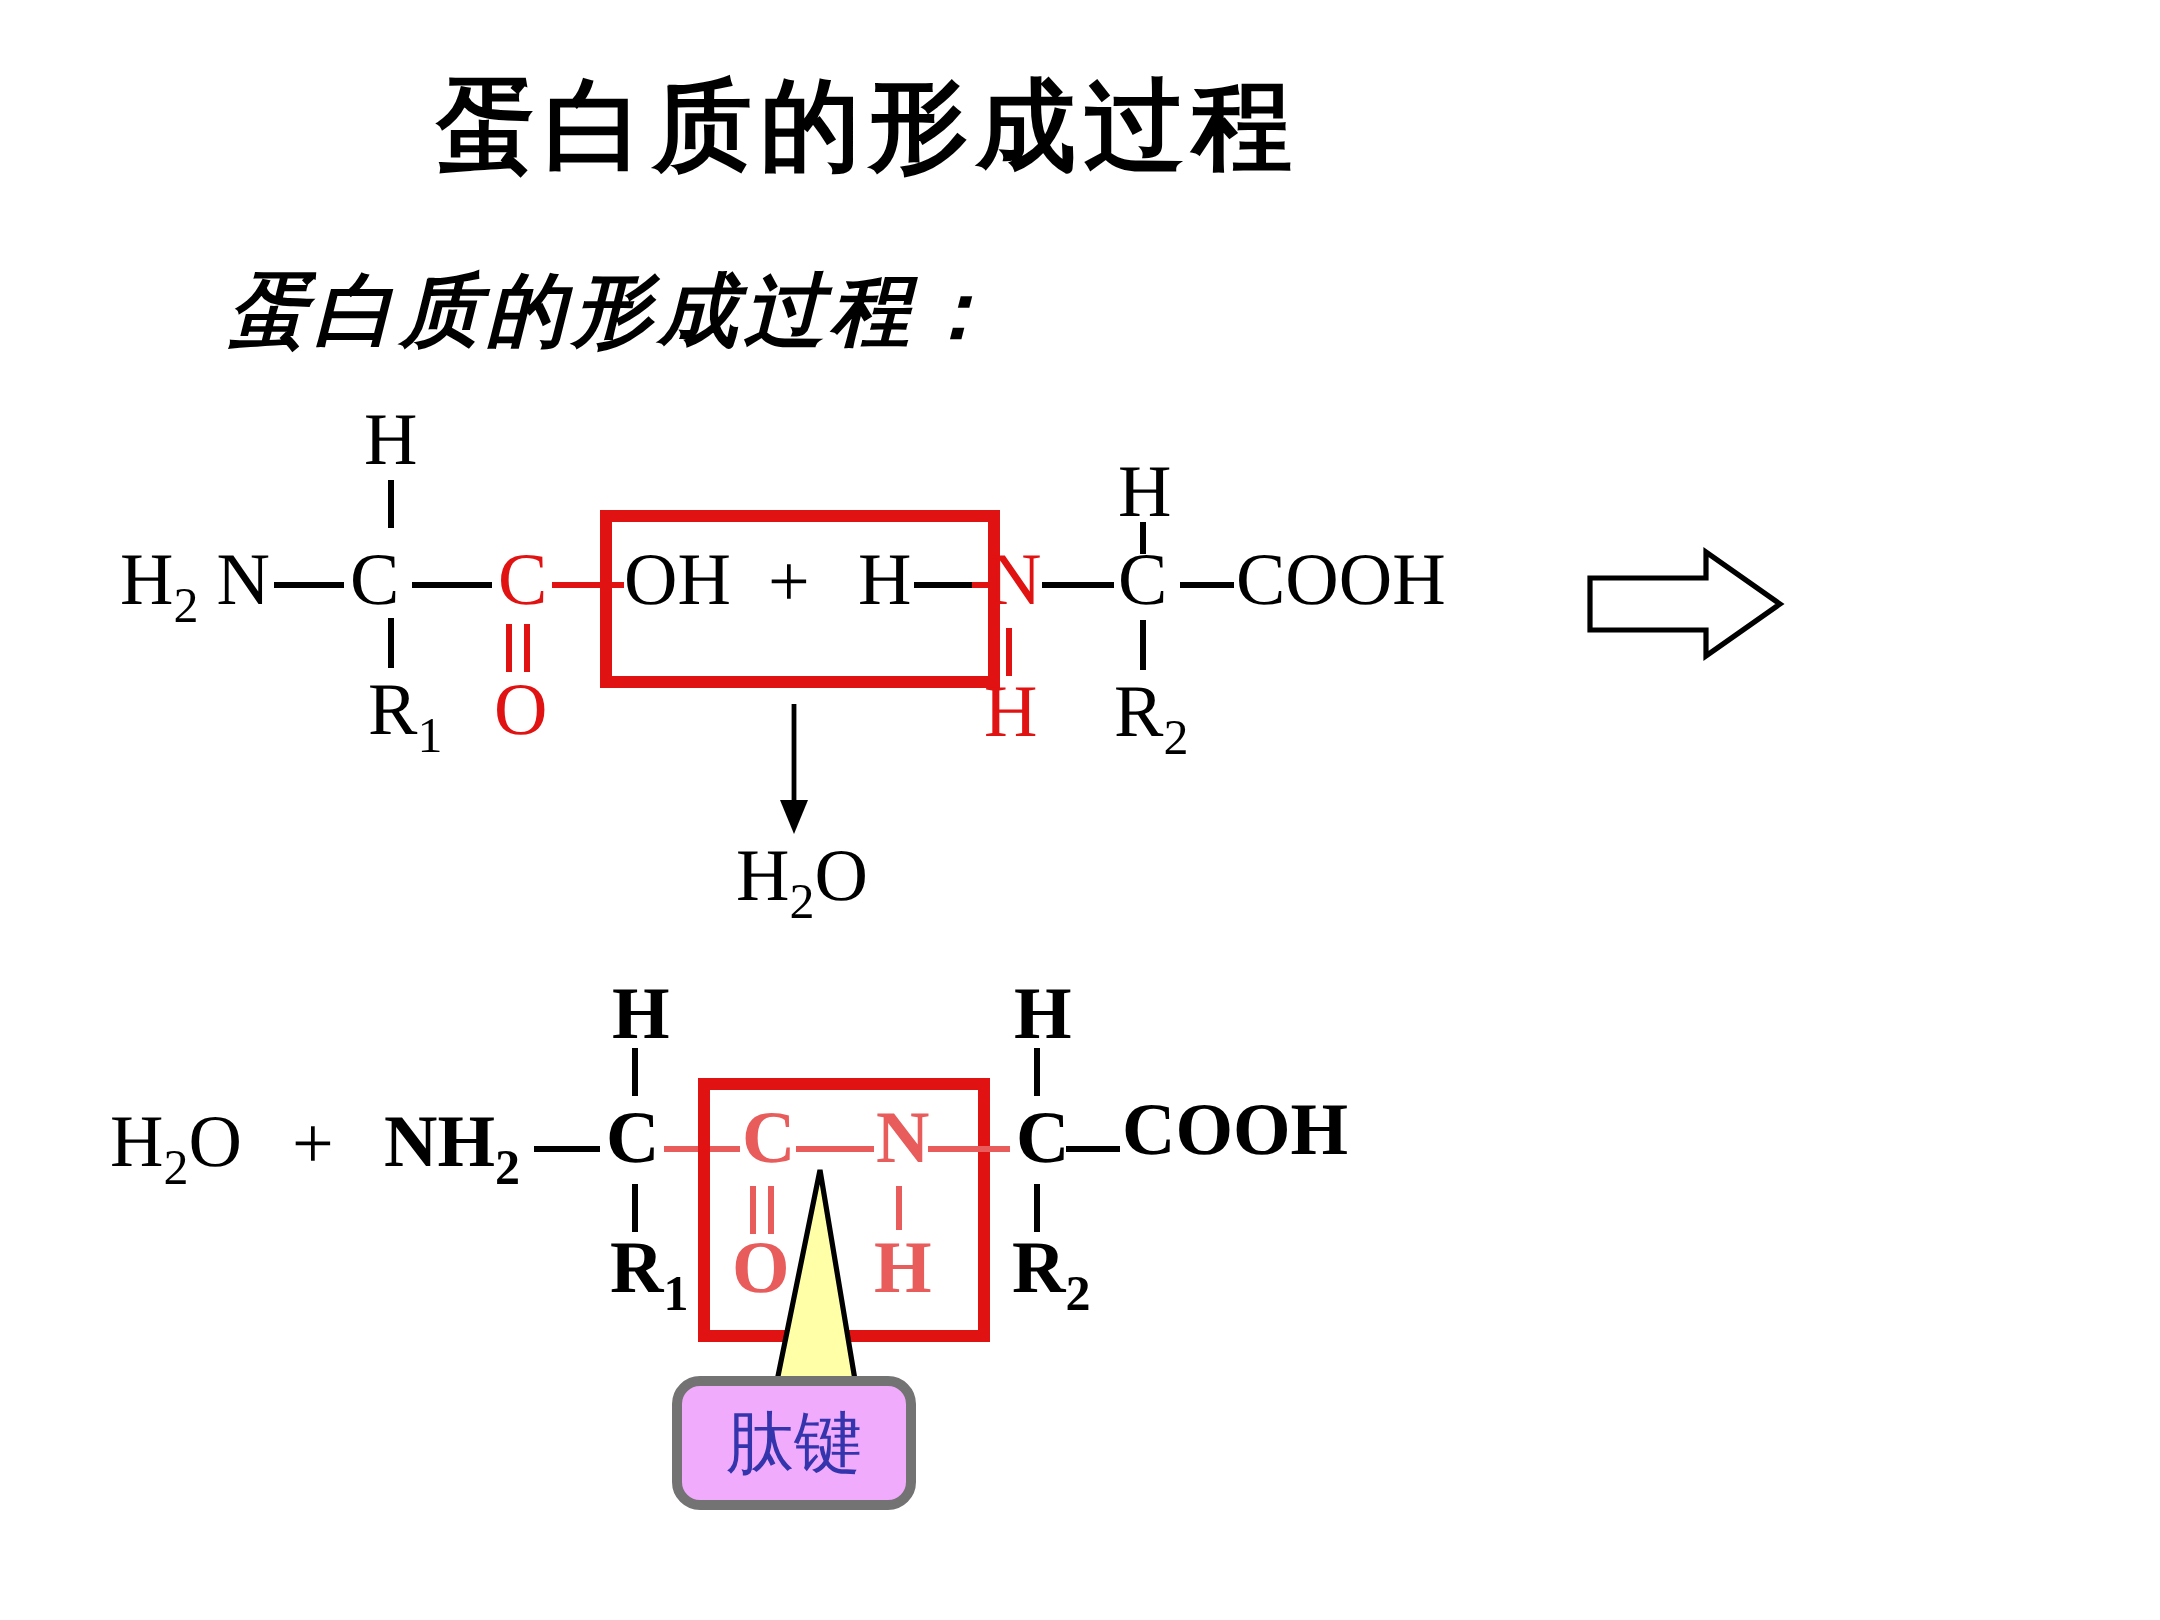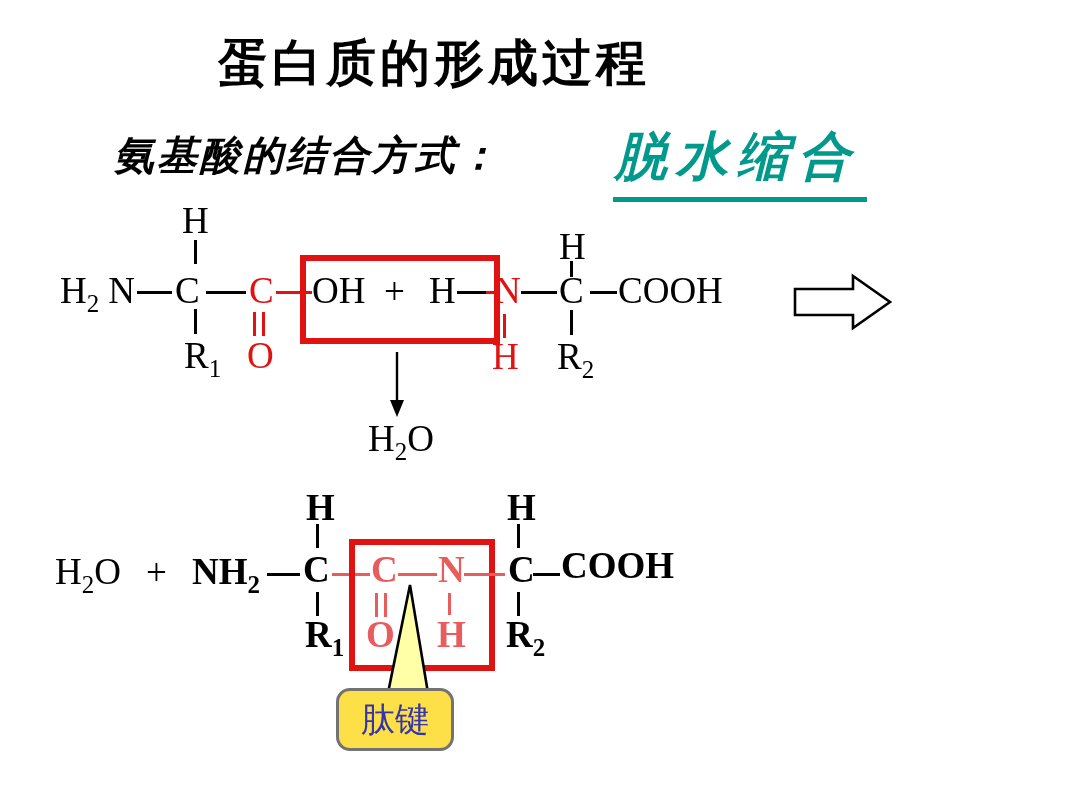--- a/index.html
+++ b/index.html
@@ -24,35 +24,34 @@
 
   .bond{position:absolute;background:#000;}
   .bond.r1c{background:#e11212;}
   .bond.r2c{background:#e85c5c;}
 
   .redbox{position:absolute;border:6px solid #e11212;background:transparent;}
 
   .svgicon{position:absolute;}
 
   .callout-box{position:absolute;left:336px;top:688px;width:112px;height:57px;
-        background:#fde047;border:3px solid #737373;border-radius:14px;
+        background:#f0abfc;border:5px solid #737373;border-radius:14px;
         display:flex;align-items:center;justify-content:center;}
   .callout-box span{font-size:34px;color:#3434ad;font-family:"Liberation Serif",serif;}
 
   .product{position:absolute;left:748px;top:560px;font-size:35px;color:#000;white-space:nowrap;}
 </style>
 </head>
 <body>
 
 <div class="slide">
 
   <div class="title">蛋白质的形成过程</div>
 
-  <div class="subtitle-label">氨基酸的结合方式：</div>
-  <div class="subtitle-answer">脱水缩合</div>
+  <div class="subtitle-label">蛋白质的形成过程：</div>
 
   <span class="atom" style="left:182px;top:202px">H</span>
   <div class="bond" style="left:194px;top:240px;width:3px;height:24px"></div>
 
   <span class="atom" style="left:60px;top:272px"><span>H</span><span class="sub">2</span><span class="gap"></span><span>N</span></span>
   <div class="bond" style="left:137px;top:291px;width:35px;height:3px"></div>
 
   <span class="atom" style="left:175px;top:272px">C</span>
   <div class="bond" style="left:206px;top:291px;width:40px;height:3px"></div>
   <div class="bond" style="left:194px;top:309px;width:3px;height:25px"></div>

